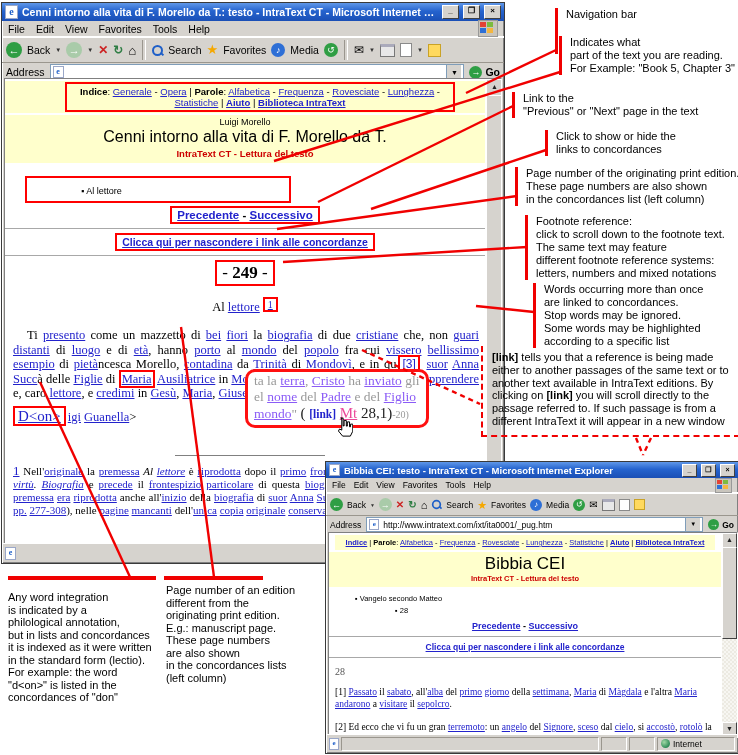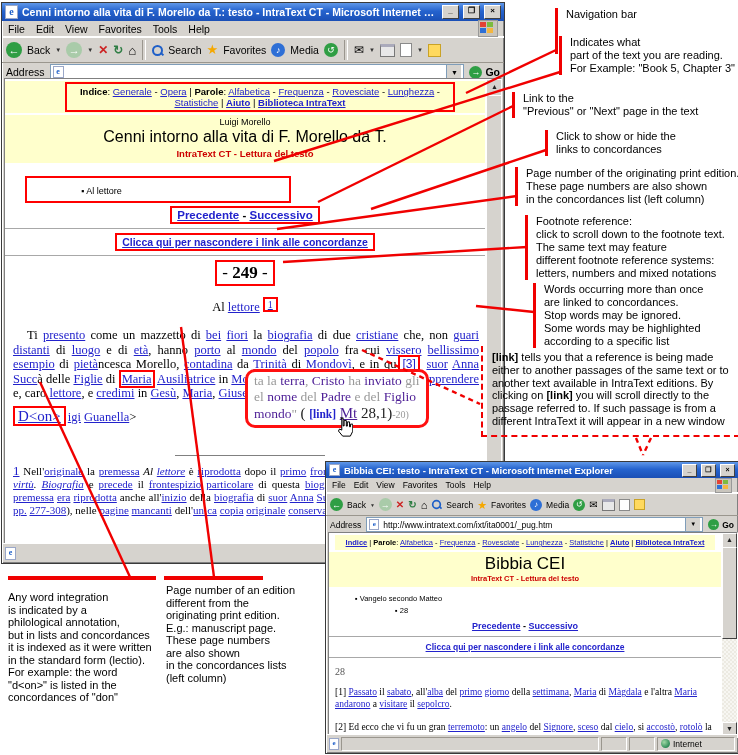--- a/index.html
+++ b/index.html
@@ -66,24 +66,24 @@
   .handcur{position:absolute;z-index:4}
   .fnrule{border:0;border-top:1px solid #808080;width:150px;margin:30px 0 8px 170px}
   .fnote{font:11px/13px "Liberation Serif",serif;text-align:justify}
   
   .tk-l{color:#2222CC;text-decoration:underline}
   .tk-b{font-weight:bold}
   .tk-bl{color:#2222CC;font-weight:bold;text-decoration:underline}
   .tk-i{font-style:italic}
   .tk-il{font-style:italic;color:#2222CC;text-decoration:underline}
   .tk-g{color:#9A9A9A}
-  .tk-gl{color:#4c1d95;}
+  .tk-gl{color:#8b5cf6;text-decoration:underline}
   .tk-sm{color:#9A9A9A;font-size:10px}
   .tk-bigt{font-size:15px;color:#222}
-  .tk-bigl{font-size:15px;color:#4c1d95;text-decoration:underline}
+  .tk-bigl{font-size:15px;color:#ec4899;text-decoration:underline}
   .tk-lkb{color:#2222CC;font-weight:bold;font-size:11.5px}
   .tk-x3{border:2px solid #FF0000;color:#2222CC;font-family:"Liberation Sans",sans-serif;font-size:12px;padding:0 2px;margin:0 2px}
   .tk-mr{border:2px solid #FF0000;padding:0 1px}
   .tk-mr, .tk-mr *{color:#2222CC;text-decoration:underline}
   .tk-dbox{border:2px solid #FF0000;color:#2222CC;text-decoration:underline;font-size:15px;padding:0 3px;margin-right:2px}
   .tk-fn1{color:#2222CC;text-decoration:underline;font-size:13px}
   .tk-fnref{border:2px solid #FF0000;color:#2222CC;text-decoration:underline;font-size:10px;padding:0 3px;margin-left:3px;vertical-align:3px}
   .tk-bk{font-weight:bold}
   
   .lab{position:absolute;z-index:40;font:11px/13px "Liberation Sans",sans-serif;color:#000;

